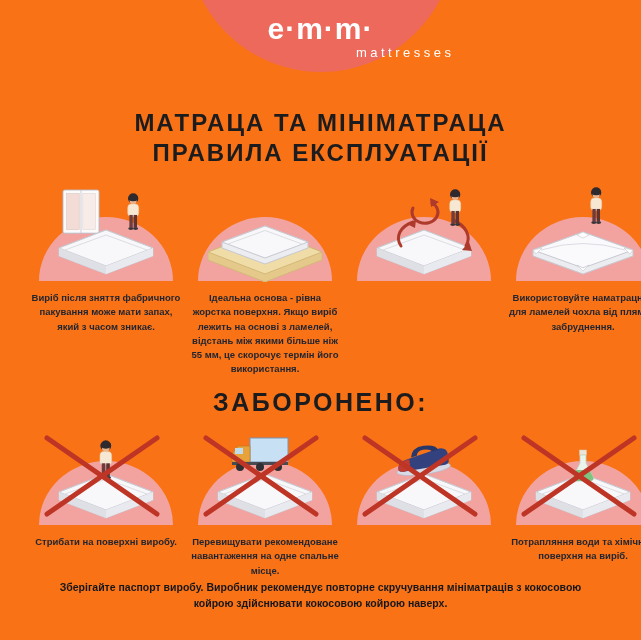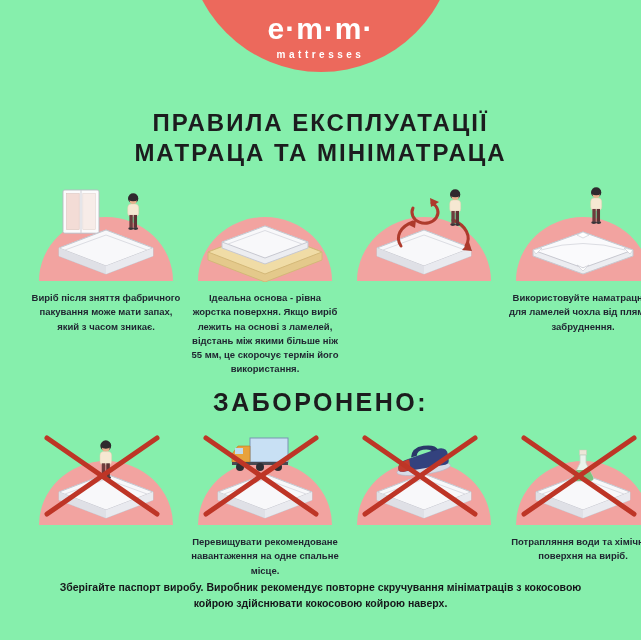--- a/index.html
+++ b/index.html
@@ -3,36 +3,36 @@
 <meta charset="utf-8">
 <style>
   * { margin: 0; padding: 0; box-sizing: border-box; }
   html, body { background: #ffffff; }
   body {
     width: 641px; height: 640px;
     font-family: "Liberation Sans", "DejaVu Sans", sans-serif;
     position: relative; overflow: hidden;
     color: #1F2430;
   }
-  .poster { position: absolute; inset: 0; background: #86efac; }
+  .poster { position: absolute; inset: 0; background: #f97316; }
 
   
   .logo-circle {
     position: absolute; top: -196px; left: 50%; margin-left: -134px;
     width: 268px; height: 268px; border-radius: 50%;
     background: #EC695C;
   }
   .logo-brand {
     position: absolute; bottom: 26px; left: 0; width: 100%;
     text-align: center; color: #ffffff; font-size: 30px; font-weight: 700;
     letter-spacing: 1px;
   }
   .logo-tagline {
     position: absolute; bottom: 12px; left: 0; width: 100%;
-    text-align: center; color: #ffffff; font-size: 10px; font-weight: 700;
+    text-align: right; color: #ffffff; font-size: 13px; font-weight: 400;
     letter-spacing: 3.5px; text-transform: lowercase;
   }
 
   
   .main-title {
     position: absolute; top: 108px; left: 0; width: 100%;
     text-align: center; font-size: 24px; line-height: 30px;
     font-weight: 600; letter-spacing: 2px; color: #1C1C1E;
   }
   .forbidden-heading {
@@ -98,22 +98,22 @@
 </svg>
 
 <div class="poster">
 
   <div class="logo-circle">
     <div class="logo-brand">e·m·m·</div>
     <div class="logo-tagline">mattresses</div>
   </div>
 
   <div class="main-title">
+    <div>МАТРАЦА ТА МІНІМАТРАЦА</div>
     <div>ПРАВИЛА ЕКСПЛУАТАЦІЇ</div>
-    <div>МАТРАЦА ТА МІНІМАТРАЦА</div>
   </div>
 
   <div class="cards-row row-rules">
 
     <div class="card">
       <div class="art">
         <svg width="150" height="98" viewBox="0 0 150 98">
           <use href="#sym-dome"></use>
           <g transform="translate(32,6) scale(0.9)">
             <rect x="0" y="0" width="40" height="48" rx="2" fill="#FBFBFC" stroke="#B9BAC2"></rect>
@@ -201,20 +201,21 @@
       <div class="art">
         <svg width="150" height="98" viewBox="0 0 150 98">
           <use href="#sym-dome"></use>
           <use href="#sym-mattress"></use>
           <g transform="translate(64,11) scale(0.9)">
               <use href="#sym-person"></use>
             </g>
           <use href="#sym-cross"></use>
         </svg>
       </div>
+      <div class="caption">Стрибати на поверхні виробу.</div>
     </div>
 
     <div class="card">
       <div class="art">
         <svg width="150" height="98" viewBox="0 0 150 98">
           <use href="#sym-dome"></use>
           <use href="#sym-mattress"></use>
           <g transform="translate(42,10)">
             <rect x="18" y="0" width="38" height="24" fill="#C8E0F4" stroke="#7A93B4"></rect>
             <path d="M18,8 L6,8 L0,16 L0,24 L18,24 Z" fill="#E8A23C" stroke="#B57B23" stroke-width="0.6"></path>

